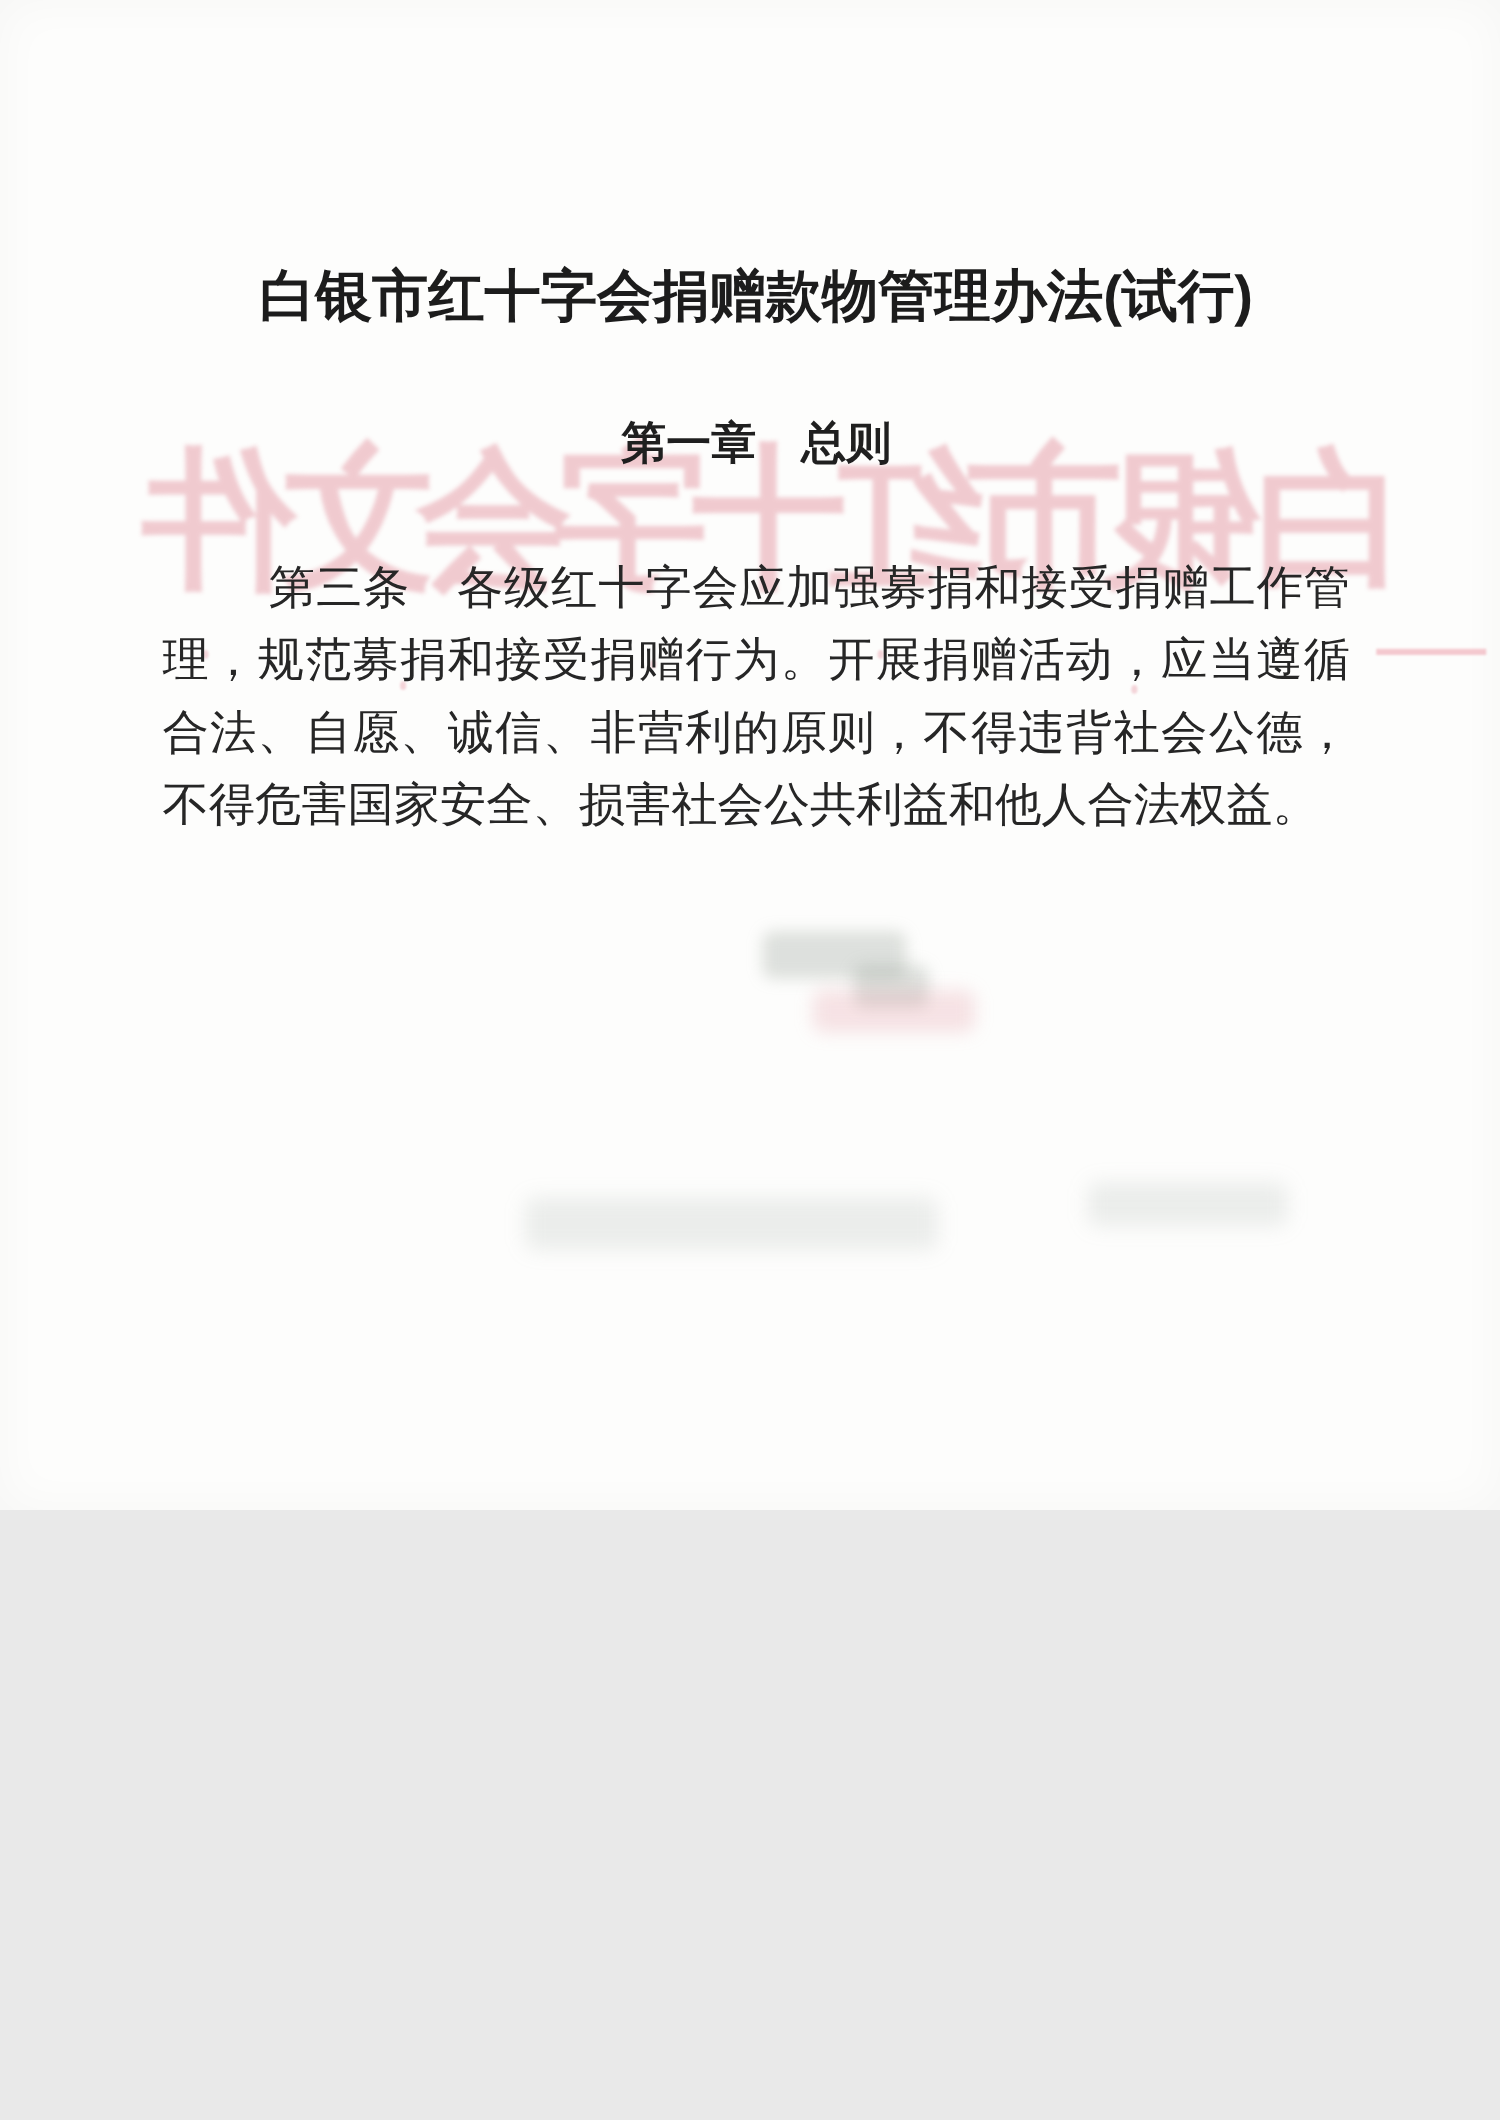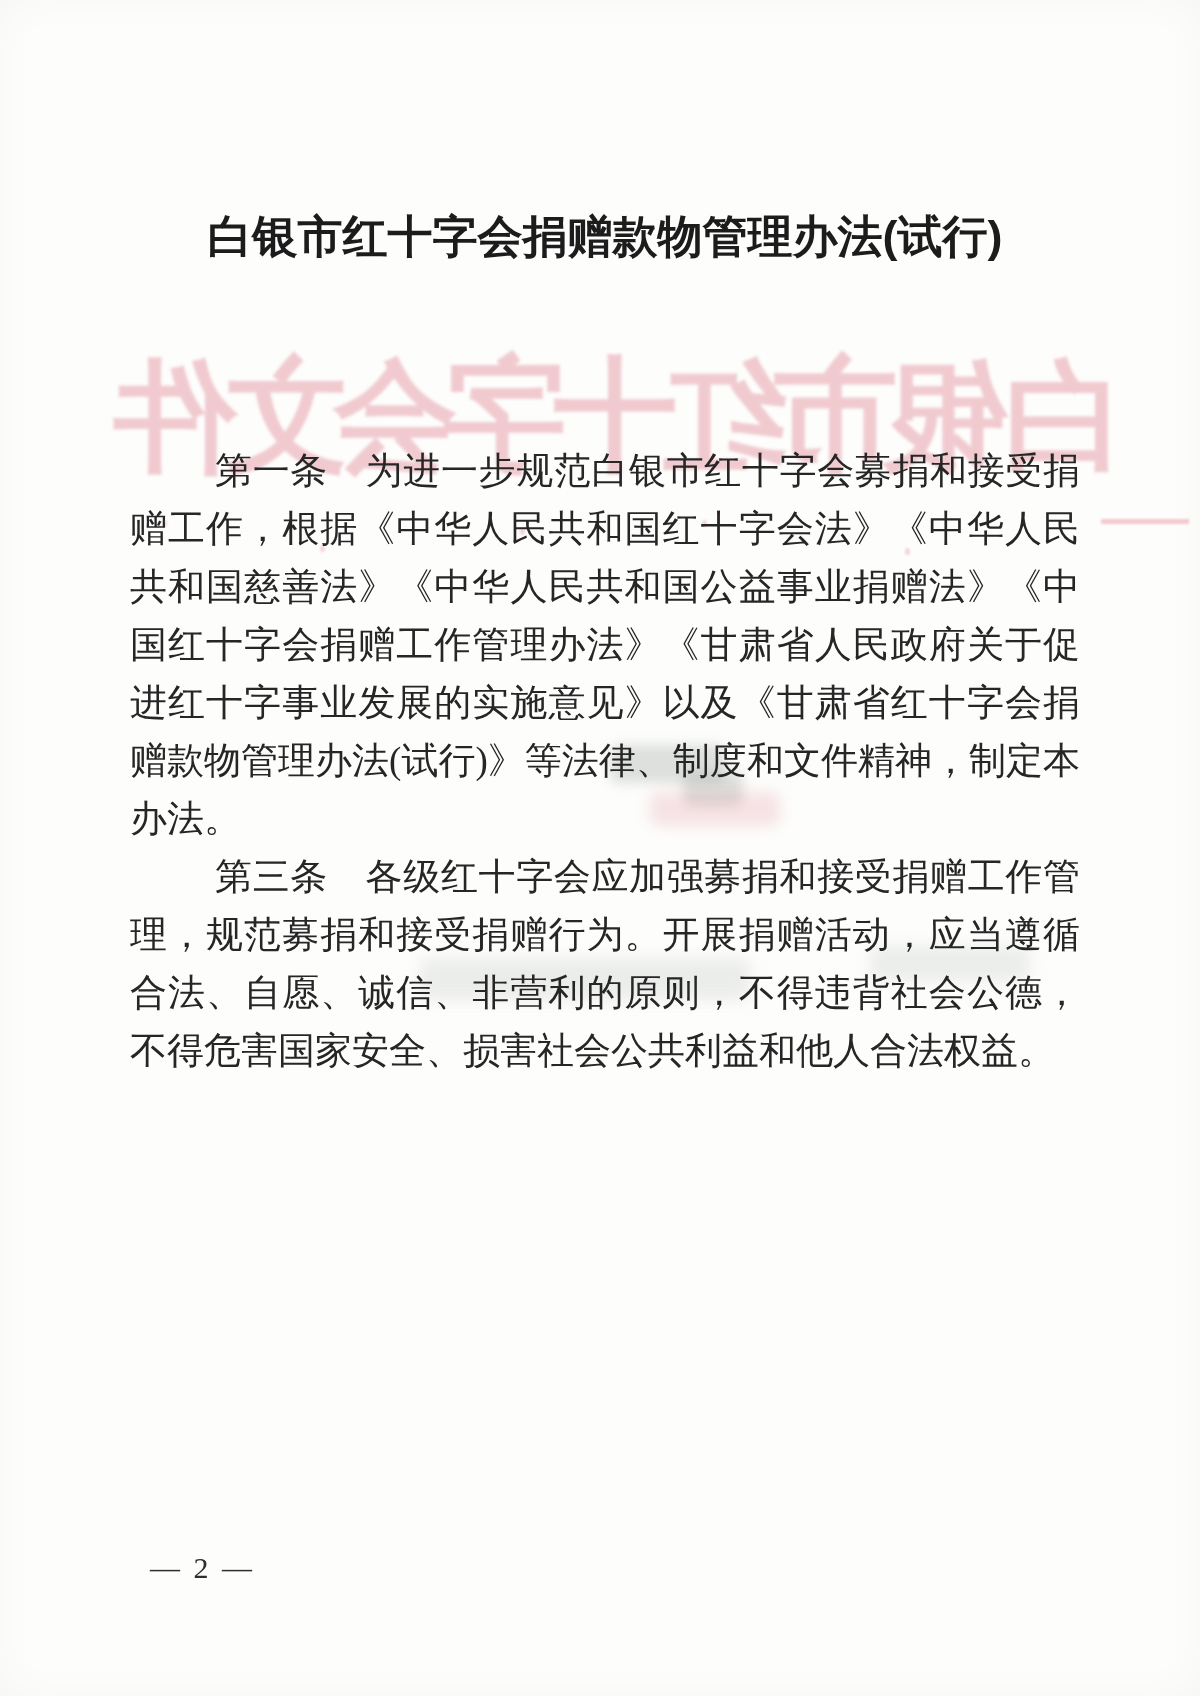--- a/index.html
+++ b/index.html
@@ -3,21 +3,21 @@
 <meta charset="utf-8">
 <style>
   html,body { margin:0; padding:0; }
   body {
     width:1200px; height:1696px;
     background:#e9e9e9;
     font-family:"Liberation Serif","DejaVu Serif",serif;
   }
   .page {
     position:relative;
-    width:1200px; height:1696px;
+    width:1200px; height:1208px;
     background:#fdfdfc;
     overflow:hidden;
     box-shadow:inset 0 0 40px rgba(0,0,0,0.03);
   }
   
   .watermark {
     position:absolute;
     top:348px; left:135px; width:980px; height:140px;
     font-family:"Liberation Sans","DejaVu Sans",sans-serif;
     font-size:124px; line-height:135px; font-weight:700;
@@ -97,20 +97,20 @@
   <div class="blob green-light" style="left:870px; top:946px; width:160px; height:35px;"></div>
 
   <div class="speck" style="left:320px; top:545px;"></div>
   <div class="speck" style="left:520px; top:528px;"></div>
   <div class="speck" style="left:702px; top:520px;"></div>
   <div class="speck" style="left:905px; top:548px;"></div>
   <div class="speck" style="left:162px; top:520px;"></div>
 
   <h1 class="title">白银市红十字会捐赠款物管理办法(试行)</h1>
 
+  <h2 class="chapter">第一章　总则</h2>
 
   <div class="doc-body">
-    <p>第一条　为进一步规范白银市红十字会募捐和接受捐赠工作，根据《中华人民共和国红十字会法》《中华人民共和国慈善法》《中华人民共和国公益事业捐赠法》《中国红十字会捐赠工作管理办法》《甘肃省人民政府关于促进红十字事业发展的实施意见》以及《甘肃省红十字会捐赠款物管理办法(试行)》等法律、制度和文件精神，制定本办法。</p>
     <p>第三条　各级红十字会应加强募捐和接受捐赠工作管理，规范募捐和接受捐赠行为。开展捐赠活动，应当遵循合法、自愿、诚信、非营利的原则，不得违背社会公德，不得危害国家安全、损害社会公共利益和他人合法权益。</p>
   </div>
 
   <div class="page-number">— 2 —</div>
 </div>
 
 </body></html>

